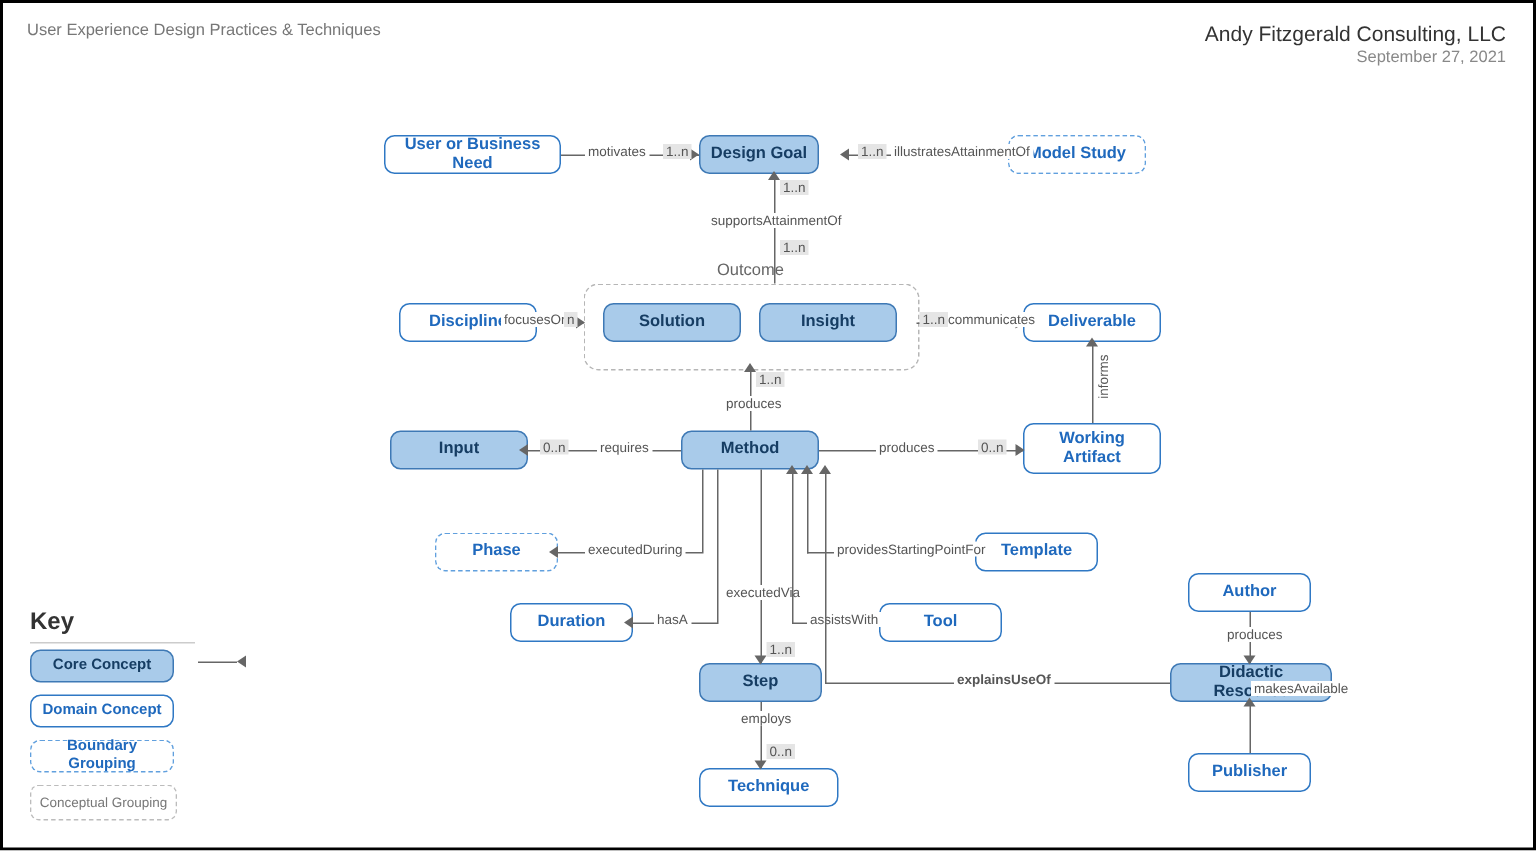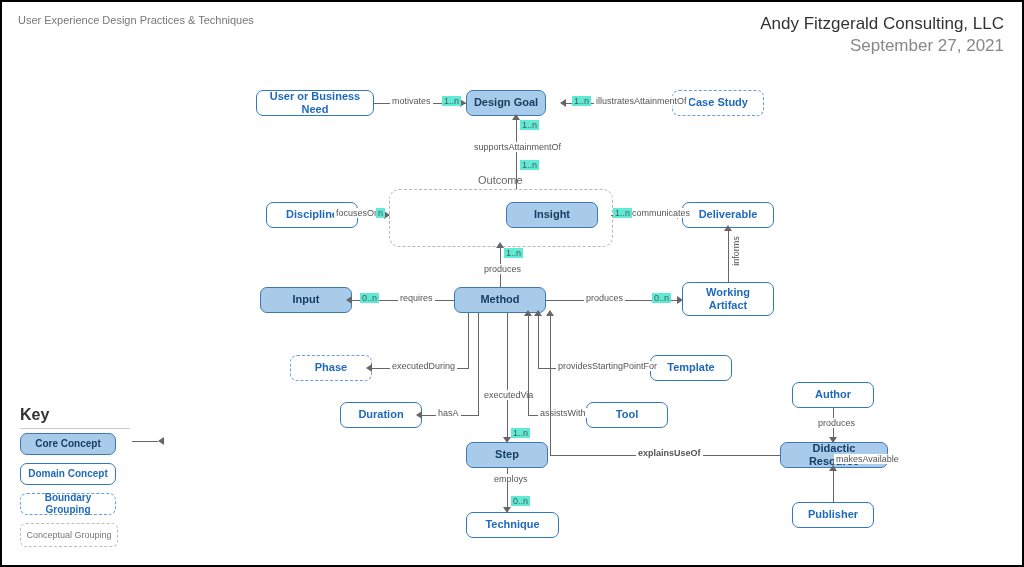--- a/index.html
+++ b/index.html
@@ -1,38 +1,38 @@
 <!DOCTYPE html>
 <html><head>
 <meta charset="utf-8">
 <style>
   html,body{margin:0;padding:0;font-family:Helvetica,Arial,sans-serif;background:#fff;}
   .page{position:relative;width:1024px;height:567px;box-sizing:border-box;border:2px solid #000;background:#fff;overflow:hidden;}
   .hdr{position:absolute;left:16px;top:10px;}
   .hdr h1{margin:0;font-size:17px;font-weight:700;color:#222;}
   .hdr .sub{margin-top:2px;font-size:11px;color:#777;}
   .meta{position:absolute;right:18px;top:12px;text-align:right;}
-  .meta .org{font-size:17px;color:#333;}
-  .meta .date{font-size:17px;color:#888;margin-top:2px;}
+  .meta .org{font-size:14px;color:#333;}
+  .meta .date{font-size:11px;color:#888;margin-top:2px;}
 
   .node{position:absolute;box-sizing:border-box;border-radius:7px;display:flex;
         align-items:center;justify-content:center;text-align:center;
         font-size:11px;font-weight:600;line-height:1.2;padding:4px 6px;}
   .core{background:#a9cbea;border:1px solid #3e79b5;color:#163d63;}
   .domain{background:#fff;border:1.5px solid #2f78c4;color:#1f69bd;}
   .boundary{background:#fff;border:1.5px dashed #61a0de;color:#1f69bd;}
 
   .group{position:absolute;border:1px dashed #b6b6b6;border-radius:10px;}
   .group-label{position:absolute;font-size:11px;color:#666;}
 
   .edge{position:absolute;background:#666;}
   .eh{height:1px;}
   .ev{width:1px;}
   .elabel{position:absolute;font-size:9px;color:#555;background:#fff;padding:0 2px;white-space:nowrap;}
-  .card{position:absolute;font-size:9px;color:#555;background:#5eead4;padding:0 2px;}
+  .card{position:absolute;font-size:9px;color:#555;background:#e5e5e5;padding:0 2px;}
 
   .arrR,.arrL,.arrU,.arrD{position:absolute;width:0;height:0;}
   .arrR{border-top:4px solid transparent;border-bottom:4px solid transparent;border-left:6px solid #666;}
   .arrL{border-top:4px solid transparent;border-bottom:4px solid transparent;border-right:6px solid #666;}
   .arrU{border-left:4px solid transparent;border-right:4px solid transparent;border-bottom:6px solid #666;}
   .arrD{border-left:4px solid transparent;border-right:4px solid transparent;border-top:6px solid #666;}
 
   .key{position:absolute;left:18px;bottom:18px;width:110px;}
   .key h3{margin:0 0 4px 0;font-size:16px;font-weight:700;color:#333;border-bottom:1px solid #ccc;padding-bottom:4px;}
   .key .node{position:relative;width:96px;height:22px;margin-bottom:8px;font-size:10px;}
@@ -52,23 +52,24 @@
   <div class="meta">
     <div class="org">Andy Fitzgerald Consulting, LLC</div>
     <div class="date">September 27, 2021</div>
   </div>
 
   <div class="group" style="left:387px;top:187px;width:222px;height:56px;"></div>
   <div class="group-label" style="left:476px;top:172px;">Outcome</div>
 
   <div class="node domain" style="left:254px;top:88px;width:118px;height:26px;">User or Business Need</div>
   <div class="node core" style="left:464px;top:88px;width:80px;height:26px;">Design Goal</div>
-  <div class="node boundary" style="left:670px;top:88px;width:92px;height:26px;">Case Study</div>
+  <div class="node boundary" style="left:670px;top:88px;width:92px;height:26px;">Model Study</div>
 
   <div class="node domain" style="left:264px;top:200px;width:92px;height:26px;">Discipline</div>
+  <div class="node core" style="left:400px;top:200px;width:92px;height:26px;">Solution</div>
   <div class="node core" style="left:504px;top:200px;width:92px;height:26px;">Insight</div>
   <div class="node domain" style="left:680px;top:200px;width:92px;height:26px;">Deliverable</div>
 
   <div class="node core" style="left:258px;top:285px;width:92px;height:26px;">Input</div>
   <div class="node core" style="left:452px;top:285px;width:92px;height:26px;">Method</div>
   <div class="node domain" style="left:680px;top:280px;width:92px;height:34px;">Working Artifact</div>
 
   <div class="node boundary" style="left:288px;top:353px;width:82px;height:26px;">Phase</div>
   <div class="node domain" style="left:648px;top:353px;width:82px;height:26px;">Template</div>
 

